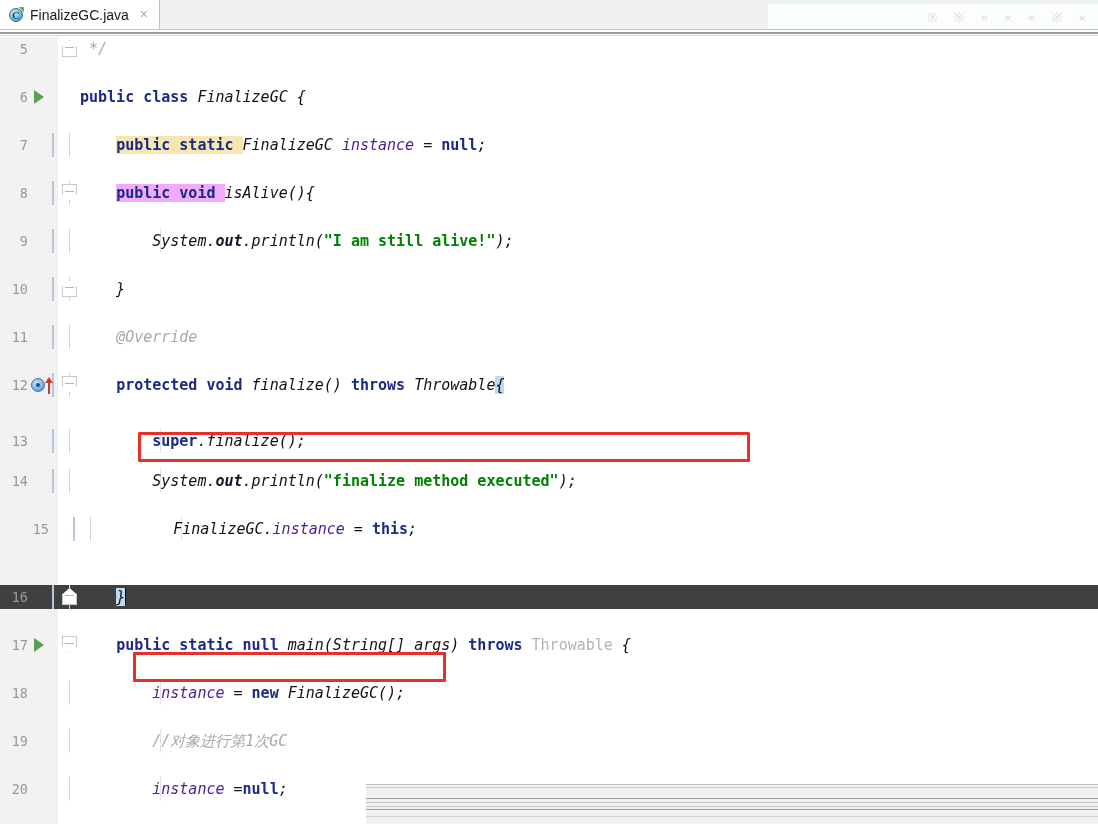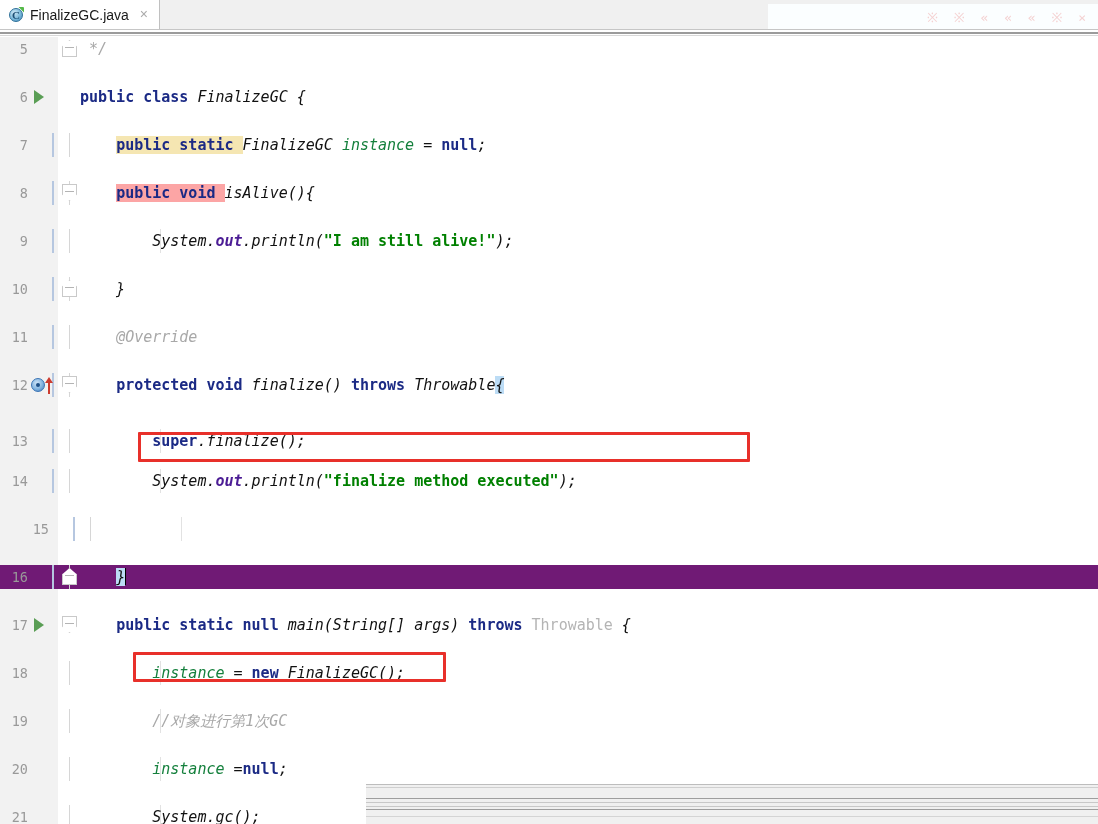--- a/index.html
+++ b/index.html
@@ -92,21 +92,21 @@
     position:absolute; left:58px; top:0; width:1px; height:787px; background:#f2f2f2;
   }
   .foldstrip {
     position:absolute; left:58px; top:0; width:22px; height:787px; background:#ffffff;
   }
 
   .rows { position:absolute; left:0; top:0; width:1098px; }
   .row {
     position:relative; height:24px; width:1098px;
   }
-  .row.current { background:#701a75; }
+  .row.current { background:#404040;margin-top:20px; }
 
   .lineno {
     position:absolute; left:0; top:0; width:28px; height:24px;
     line-height:24px; text-align:right;
     font-family:"DejaVu Sans Mono", monospace;
     font-size:13.5px; color:#999999;
   }
   .runmark {
     position:absolute; left:33px; top:5px; width:14px; height:14px;
   }
@@ -168,22 +168,22 @@
   .code {
     position:absolute; left:80px; top:0; height:24px; line-height:24px;
     white-space:pre;
     font-family:"DejaVu Sans Mono", monospace;
     font-size:15px;
     color:#111111;
   }
   .kw      { color:#1b2a85; font-weight:bold; }
   .str     { color:#008000; font-weight:bold; }
   .cmt     { color:#a8a8a8; font-style:italic; }
-  .fld     { color:#15803d; font-style:italic; }
-  .statfld { color:#4c1d95; font-style:italic; font-weight:bold; }
+  .fld     { color:#4c1d95; font-style:italic; }
+  .statfld { color:#0f172a; font-style:italic; font-weight:bold; }
   .statmth { color:#111111; font-style:italic; }
   .plain   { color:#111111;font-style:italic; }
   .dim     { color:#b4b4b4; }
   .bracehl { background:#bcdcf5; }
 
   
   .iguide {
     position:absolute; top:0; width:1px; height:24px; background:#e2e2e2;
   }
 
@@ -266,21 +266,21 @@
           <div class="code"><span class="plain">    </span><span class="kw" style="background: rgb(245, 230, 178);">public static </span><span class="plain">FinalizeGC </span><span class="fld">instance</span><span class="plain"> = </span><span class="kw">null</span><span class="plain">;</span></div>
         </div>
         <div class="row" style="top: 72px;">
           <div class="scopebar"></div>
           <div class="lineno">8</div>
           <div class="foldline"></div>
           <div class="fold down">
             <span class="shape"></span>
             <span class="bar"></span>
           </div>
-          <div class="code"><span class="plain">    </span><span class="kw" style="background: #fca5a5;">public void </span><span class="plain">isAlive(){</span></div>
+          <div class="code"><span class="plain">    </span><span class="kw" style="background: #f0abfc;">public void </span><span class="plain">isAlive(){</span></div>
         </div>
         <div class="row" style="top: 96px;">
           <div class="iguide" style="left: 160px;"></div>
           <div class="scopebar"></div>
           <div class="lineno">9</div>
           <div class="foldline"></div>
           <div class="code"><span class="plain">        System.</span><span class="statfld">out</span><span class="plain">.println(</span><span class="str">"I am still alive!"</span><span class="plain">);</span></div>
         </div>
         <div class="row" style="top: 120px;">
           <div class="scopebar"></div>
@@ -327,20 +327,21 @@
           <div class="scopebar"></div>
           <div class="lineno">14</div>
           <div class="foldline"></div>
           <div class="code"><span class="plain">        System.</span><span class="statfld">out</span><span class="plain">.println(</span><span class="str">"finalize method executed"</span><span class="plain">);</span></div>
         </div>
         <div class="row" style="top: 240px; margin-left: 21px;">
           <div class="iguide" style="left: 160px;"></div>
           <div class="scopebar"></div>
           <div class="lineno">15</div>
           <div class="foldline"></div>
+          <div class="code"><span class="plain">        FinalizeGC.</span><span class="fld">instance</span><span class="plain"> = </span><span class="kw">this</span><span class="plain">;</span></div>
         </div>
         <div class="row current" style="top: 264px;">
           <div class="scopebar"></div>
           <div class="lineno">16</div>
           <div class="foldline"></div>
           <div class="fold up">
             <span class="shape"></span>
             <span class="bar"></span>
           </div>
           <div class="code"><span class="plain">    </span><span class="plain bracehl">}</span><span style="display: inline-block; width: 1px; height: 17px; background: rgb(0, 0, 0); vertical-align: -3px;"></span></div>

